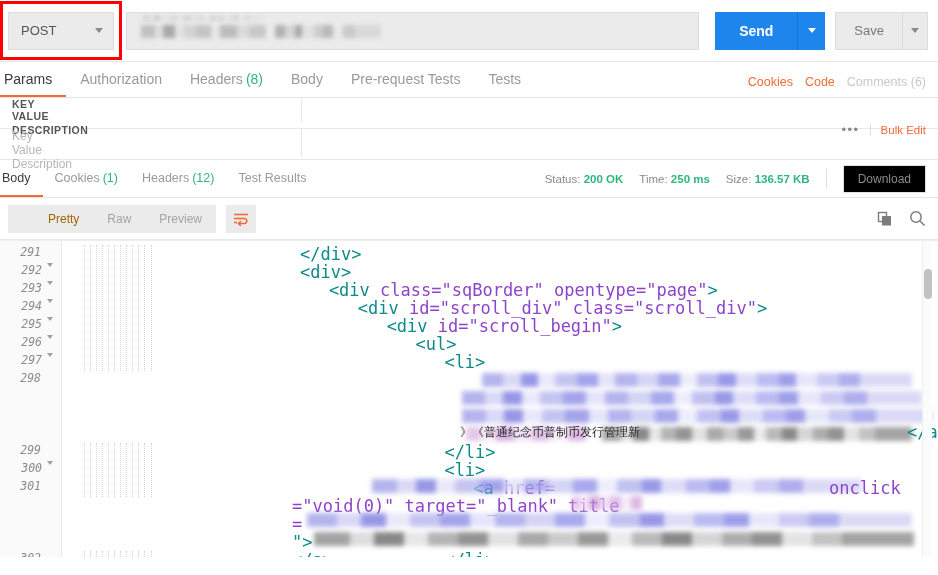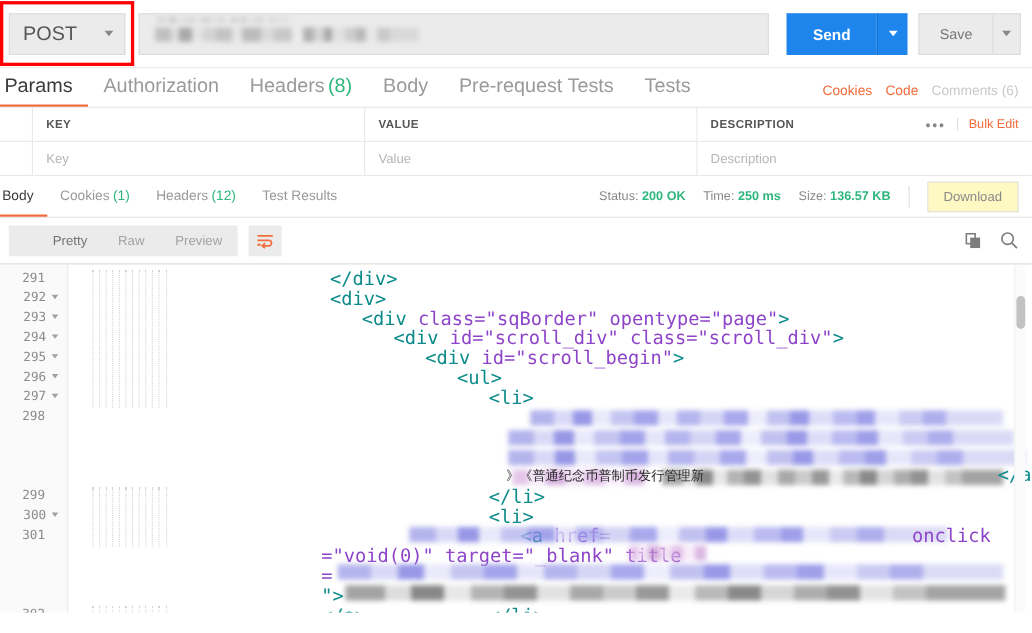--- a/index.html
+++ b/index.html
@@ -28,21 +28,21 @@
     width: 122px; height: 59px;
     border: 3px solid #ff0000;
     pointer-events: none;
   }
   .method-select {
     width: 106px; height: 38px;
     background: #ebebeb;
     border: 1px solid #dcdcdc;
     display: flex; align-items: center; justify-content: space-between;
     padding: 0 10px 0 12px;
-    font-size: 18px; color: #555;
+    font-size: 13px; color: #555;
   }
   .caret {
     width: 0; height: 0;
     border-left: 4px solid transparent;
     border-right: 4px solid transparent;
     border-top: 5px solid #888;
   }
   .url-field {
     flex: 1; height: 38px; margin-left: 12px;
     background: #ebebeb; border: 1px solid #dcdcdc;
@@ -94,34 +94,34 @@
   
   .req-tabs {
     display: flex; align-items: flex-end; justify-content: space-between;
     height: 36px; border-bottom: 1px solid #e3e3e3;
     padding: 0 12px 0 0;
   }
   .tab-list { display: flex; height: 100%; align-items: center; }
   .tab {
     padding: 0 14px; height: 100%;
     display: flex; align-items: center;
-    color: #9a9a9a; font-size: 18px;
+    color: #9a9a9a; font-size: 14px;
     border-bottom: 2px solid transparent;
     cursor: pointer; white-space: nowrap;
   }
   .tab:first-child { padding-left: 4px; }
   .tab.active { color: #3a3a3a; border-bottom-color: #f26b3a; }
   .count-green { color: #2eb67d; margin-left: 3px; }
   .right-links { display: flex; align-items: center; gap: 12px; padding-bottom: 8px; }
   .link-orange { color: #f26b3a; font-size: 12.5px; cursor: pointer; }
   .link-muted { color: #c9c9c9; font-size: 12.5px; cursor: pointer; }
 
   
   .params-table { width: 100%; }
-  .prow { display: flex; height: 31px; }
+  .prow { display: flex; height: 31px; flex-direction: column; }
   .prow.header { background: #fff; border-bottom: 1px solid #e8e8e8; }
   .prow.body-row { border-bottom: 1px solid #e8e8e8; }
   .pcell {
     border-right: 1px solid #e8e8e8;
     display: flex; align-items: center; padding: 0 12px;
     font-size: 11.5px;
   }
   .pcell.check { width: 30px; padding: 0; }
   .pcell.key { width: 302px; }
   .pcell.value { width: 302px; }
@@ -146,39 +146,39 @@
     color: #9a9a9a; font-size: 12.5px;
     border-bottom: 2px solid transparent; cursor: pointer;
   }
   .rtab:first-child { padding-left: 2px; }
   .rtab.active { color: #3a3a3a; border-bottom-color: #f26b3a; }
   .meta { display: flex; align-items: center; gap: 16px; }
   .meta-item { font-size: 11.5px; color: #8a8a8a; white-space: nowrap; }
   .meta-val { color: #2eb67d; font-weight: bold; }
   .sep-v { width: 1px; height: 20px; background: #e0e0e0; }
   .dl-btn {
-    background: #fef9c3; border: 1px solid #e0e0e0;
+    background: #000000; border: 1px solid #e0e0e0;
     color: #8a8a8a; font-size: 12px;
     padding: 6px 14px; cursor: pointer;
   }
 
   
   .viewer-bar {
     display: flex; align-items: center; justify-content: space-between;
     height: 42px; padding: 0 12px 0 8px; border-bottom: 1px solid #e8e8e8;
   }
   .vleft { display: flex; align-items: center; gap: 10px; }
   .seg {
     display: flex; background: #ebebeb; height: 28px; align-items: center;
   }
   .seg-item {
     padding: 0 14px; height: 100%; display: flex; align-items: center;
     font-size: 12px; color: #a3a3a3; cursor: pointer;
   }
-  .seg-item.active { color: #737373; padding-left: 40px; }
+  .seg-item.active { color: #a16207; padding-left: 40px; }
   .fmt-select {
     display: flex; align-items: center; gap: 14px;
     background: #ebebeb; height: 28px; padding: 0 10px 0 14px;
     font-size: 12px; color: #555; cursor: pointer;
   }
   .wrap-btn {
     width: 30px; height: 28px; background: #ebebeb;
     display: flex; align-items: center; justify-content: center; cursor: pointer;
   }
   .vright { display: flex; align-items: center; gap: 16px; }
@@ -189,21 +189,21 @@
     border-top: 1px solid #eee; background: #fff;
   }
   .gutter {
     position: absolute; left: 0; top: 0; width: 62px; height: 100%;
     background: #fafafa; border-right: 1px solid #eaeaea;
   }
   .ln {
     position: absolute; right: 8px;
     font-family: "DejaVu Sans Mono", monospace;
     font-size: 11.5px; color: #8b8b8b;
-    display: flex; align-items: center; gap: 5px;
+    display: flex; align-items: flex-start; gap: 5px; font-style: italic;
   }
   .fold {
     width: 0; height: 0;
     border-left: 3.5px solid transparent;
     border-right: 3.5px solid transparent;
     border-top: 4.5px solid #a0a0a0;
   }
   .code-body {
     position: absolute; left: 62px; top: 0; right: 0; height: 100%;
     overflow: hidden;

